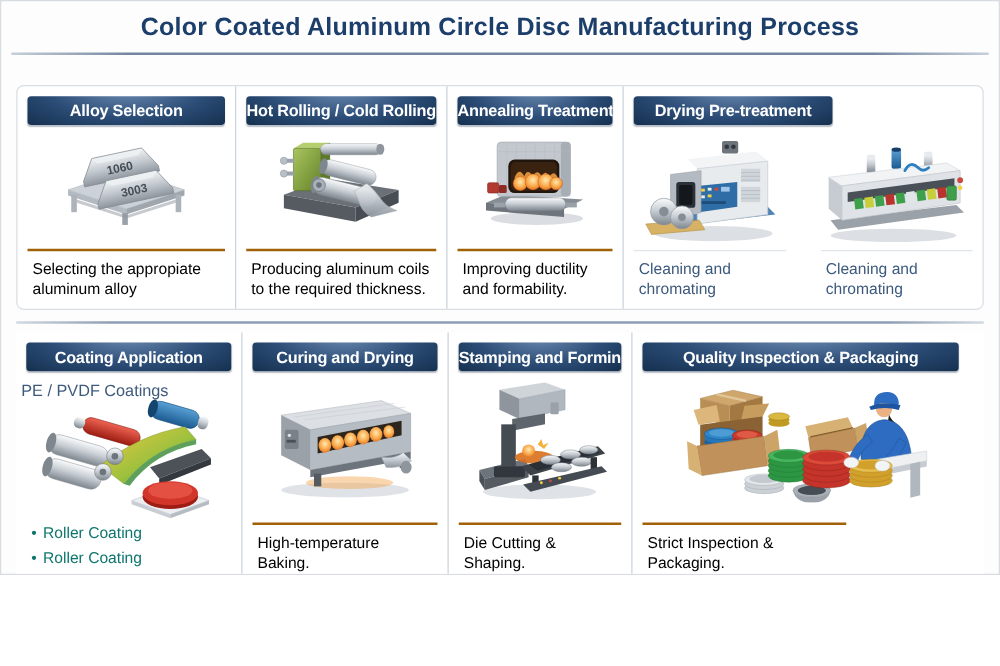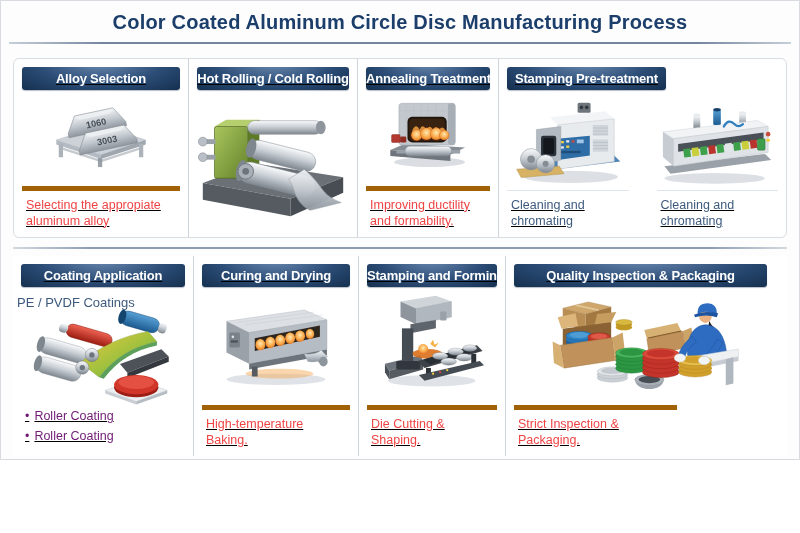--- a/index.html
+++ b/index.html
@@ -3,45 +3,45 @@
 <meta charset="utf-8">
 <style>
   html,body{margin:0;padding:0;background:#fff;}
   .page{width:800px;height:460px;position:relative;background:#fdfdfe;
         border:1px solid #d8dbe0;box-sizing:border-box;overflow:hidden;
         font-family:"Liberation Sans",sans-serif;}
   .header{padding-top:10px;text-align:center;}
   .title{font-size:20px;font-weight:bold;color:#1c3e6b;letter-spacing:.2px;}
   .title-rule{height:2px;margin:8px 8px 0;
         background:linear-gradient(90deg,#c6cfda,#74869f 12%,#74869f 88%,#c6cfda);}
-  .rows{padding:2px 12px;text-decoration:underline;}
+  .rows{padding:12px 12px;}
   .row{display:flex;align-items:stretch;background:#fff;}
   .row-top{margin-top:12px;border:1px solid #d8dee5;border-radius:6px;height:178px;}
   .row-sep{height:2px;margin:9px 0 0;
         background:linear-gradient(90deg,#d2d9e1,#8d9db2 10%,#8d9db2 90%,#d2d9e1);}
   .row-bottom{margin-top:7px;height:200px;}
   .panel{position:relative;display:flex;flex-direction:column;box-sizing:border-box;min-width:0;}
   .panel + .panel{border-left:1px solid #ccd4dd;}
   .pw1{width:174px}.pw2{width:169px}.pw3{width:141px}.pw4{flex:1}
   .pw5{width:180px}.pw6{width:165px}.pw7{width:147px}.pw8{flex:1}
   .banner{margin:8px 8px 4px;height:23px;line-height:23px;text-align:center;color:#fff;
         font-weight:bold;font-size:13px;letter-spacing:-.2px;border-radius:3px;
         background:radial-gradient(ellipse at 50% -20%,#6a89b0 0%,#2c4d77 55%,#15304f 100%);
         box-shadow:0 1px 1px rgba(20,40,70,.3);white-space:nowrap;overflow:hidden;}
   .art{flex:1;display:flex;align-items:center;justify-content:center;padding:2px 6px;min-height:0;}
   .art svg{width:100%;height:100%;}
   .art-duo{flex:1;display:flex;min-height:0;}
   .art-duo .art{flex:1;}
-  .caption{margin:14px 8px 8px;padding:6px 4px 0;border-top:5px solid #a16207;
-        font-size:12.5px;color:#ef4444;line-height:1.3;}
+  .caption{margin:14px 8px 8px;padding:6px 4px 0;border-top:2px solid #a16207;
+        font-size:12.5px;color:#000000;line-height:1.3;}
   .cap-row{display:flex;margin:0 8px 8px;gap:28px;}
   .cap-cell{flex:1;padding:6px 4px 0;border-top:1px solid #dfe5ea;
         font-size:12.5px;color:#3d5a7d;line-height:1.3;}
   .coat-label{position:absolute;top:39px;left:4px;font-size:13px;color:#3d5a7d;z-index:2;}
-  .bullets{margin:0 8px 10px;padding:0 4px;font-size:12.5px;color:#701a75;line-height:1.55;}
+  .bullets{margin:0 8px 10px;padding:0 4px;font-size:12.5px;color:#0f766e;line-height:1.55;}
   .bullet .dot{margin-right:5px;}
 </style>
 </head>
 <body>
 
 <svg width="0" height="0" style="position:absolute" aria-hidden="true">
 <defs>
   <linearGradient id="gSilverV" x1="0" y1="0" x2="0" y2="1">
     <stop offset="0" stop-color="#f3f5f7"></stop>
         <stop offset=".5" stop-color="#c3c9cf"></stop>
@@ -136,20 +136,21 @@
             </g>
             <g transform="translate(48,54) rotate(14)">
               <rect x="0" y="0" width="80" height="22" rx="11" fill="url(#gRoller)" stroke="#848b93" stroke-width=".5"></rect>
               <ellipse cx="2" cy="11" rx="5" ry="11" fill="#7e868e"></ellipse>
             </g>
             <circle cx="52" cy="66" r="8" fill="#aab1b8" stroke="#6d747c"></circle>
               <circle cx="52" cy="66" r="3.5" fill="#6d747c"></circle>
             <path d="M96,74 C104,84 100,96 118,106 L150,98 C128,90 132,80 112,64 Z" fill="url(#gSilverV)" stroke="#9aa1a8" stroke-width=".6" opacity=".95"></path>
           </svg>
         </div>
+        <div class="caption">Producing aluminum coils to the required thickness.</div>
       </div>
 
       <div class="panel pw3">
         <div class="banner">Annealing Treatment</div>
         <div class="art">
           <svg viewBox="0 0 135 120" preserveAspectRatio="xMidYMid meet">
             <ellipse cx="70" cy="108" rx="58" ry="8" fill="#dadee2"></ellipse>
             <polygon points="6,88 30,78 128,84 104,96" fill="#878d94"></polygon>
             <polygon points="6,88 104,96 104,106 6,98" fill="#6f757c"></polygon>
             <rect x="20" y="12" width="92" height="68" rx="5" fill="#c3c8ce" stroke="#a2a9b0" stroke-width=".8"></rect>
@@ -166,21 +167,21 @@
             <rect x="22" y="66" width="10" height="10" rx="2" fill="#8e2c24"></rect>
             <rect x="16" y="88" width="14" height="6" fill="#9aa1a8"></rect>
             <rect x="106" y="88" width="14" height="6" fill="#9aa1a8"></rect>
             <rect x="30" y="82" width="76" height="16" rx="8" fill="url(#gRoller)" stroke="#848b93" stroke-width=".6"></rect>
           </svg>
         </div>
         <div class="caption">Improving ductility and formability.</div>
       </div>
 
       <div class="panel pw4">
-        <div class="banner" style="margin-right:120px">Stamping Pre-treatment</div>
+        <div class="banner" style="margin-right:120px">Drying Pre-treatment</div>
         <div class="art-duo">
           <div class="art">
             <svg viewBox="0 0 150 120" preserveAspectRatio="xMidYMid meet">
               <ellipse cx="75" cy="106" rx="62" ry="8" fill="#dce0e4"></ellipse>
               <polygon points="30,88 132,78 140,86 38,98" fill="#4f84b4"></polygon>
               <polygon points="58,38 132,30 120,20 48,28" fill="#f2f4f6"></polygon>
               <polygon points="58,38 132,30 132,86 58,96" fill="#e7ebee" stroke="#c3c9cf" stroke-width=".7"></polygon>
               <rect x="104" y="38" width="20" height="14" fill="#cfd5da"></rect>
                 <path d="M104,42 h20 M104,46 h20 M104,50 h20" stroke="#aeb5bc" stroke-width=".7"></path>
               <rect x="104" y="57" width="20" height="16" fill="#cfd5da"></rect>

